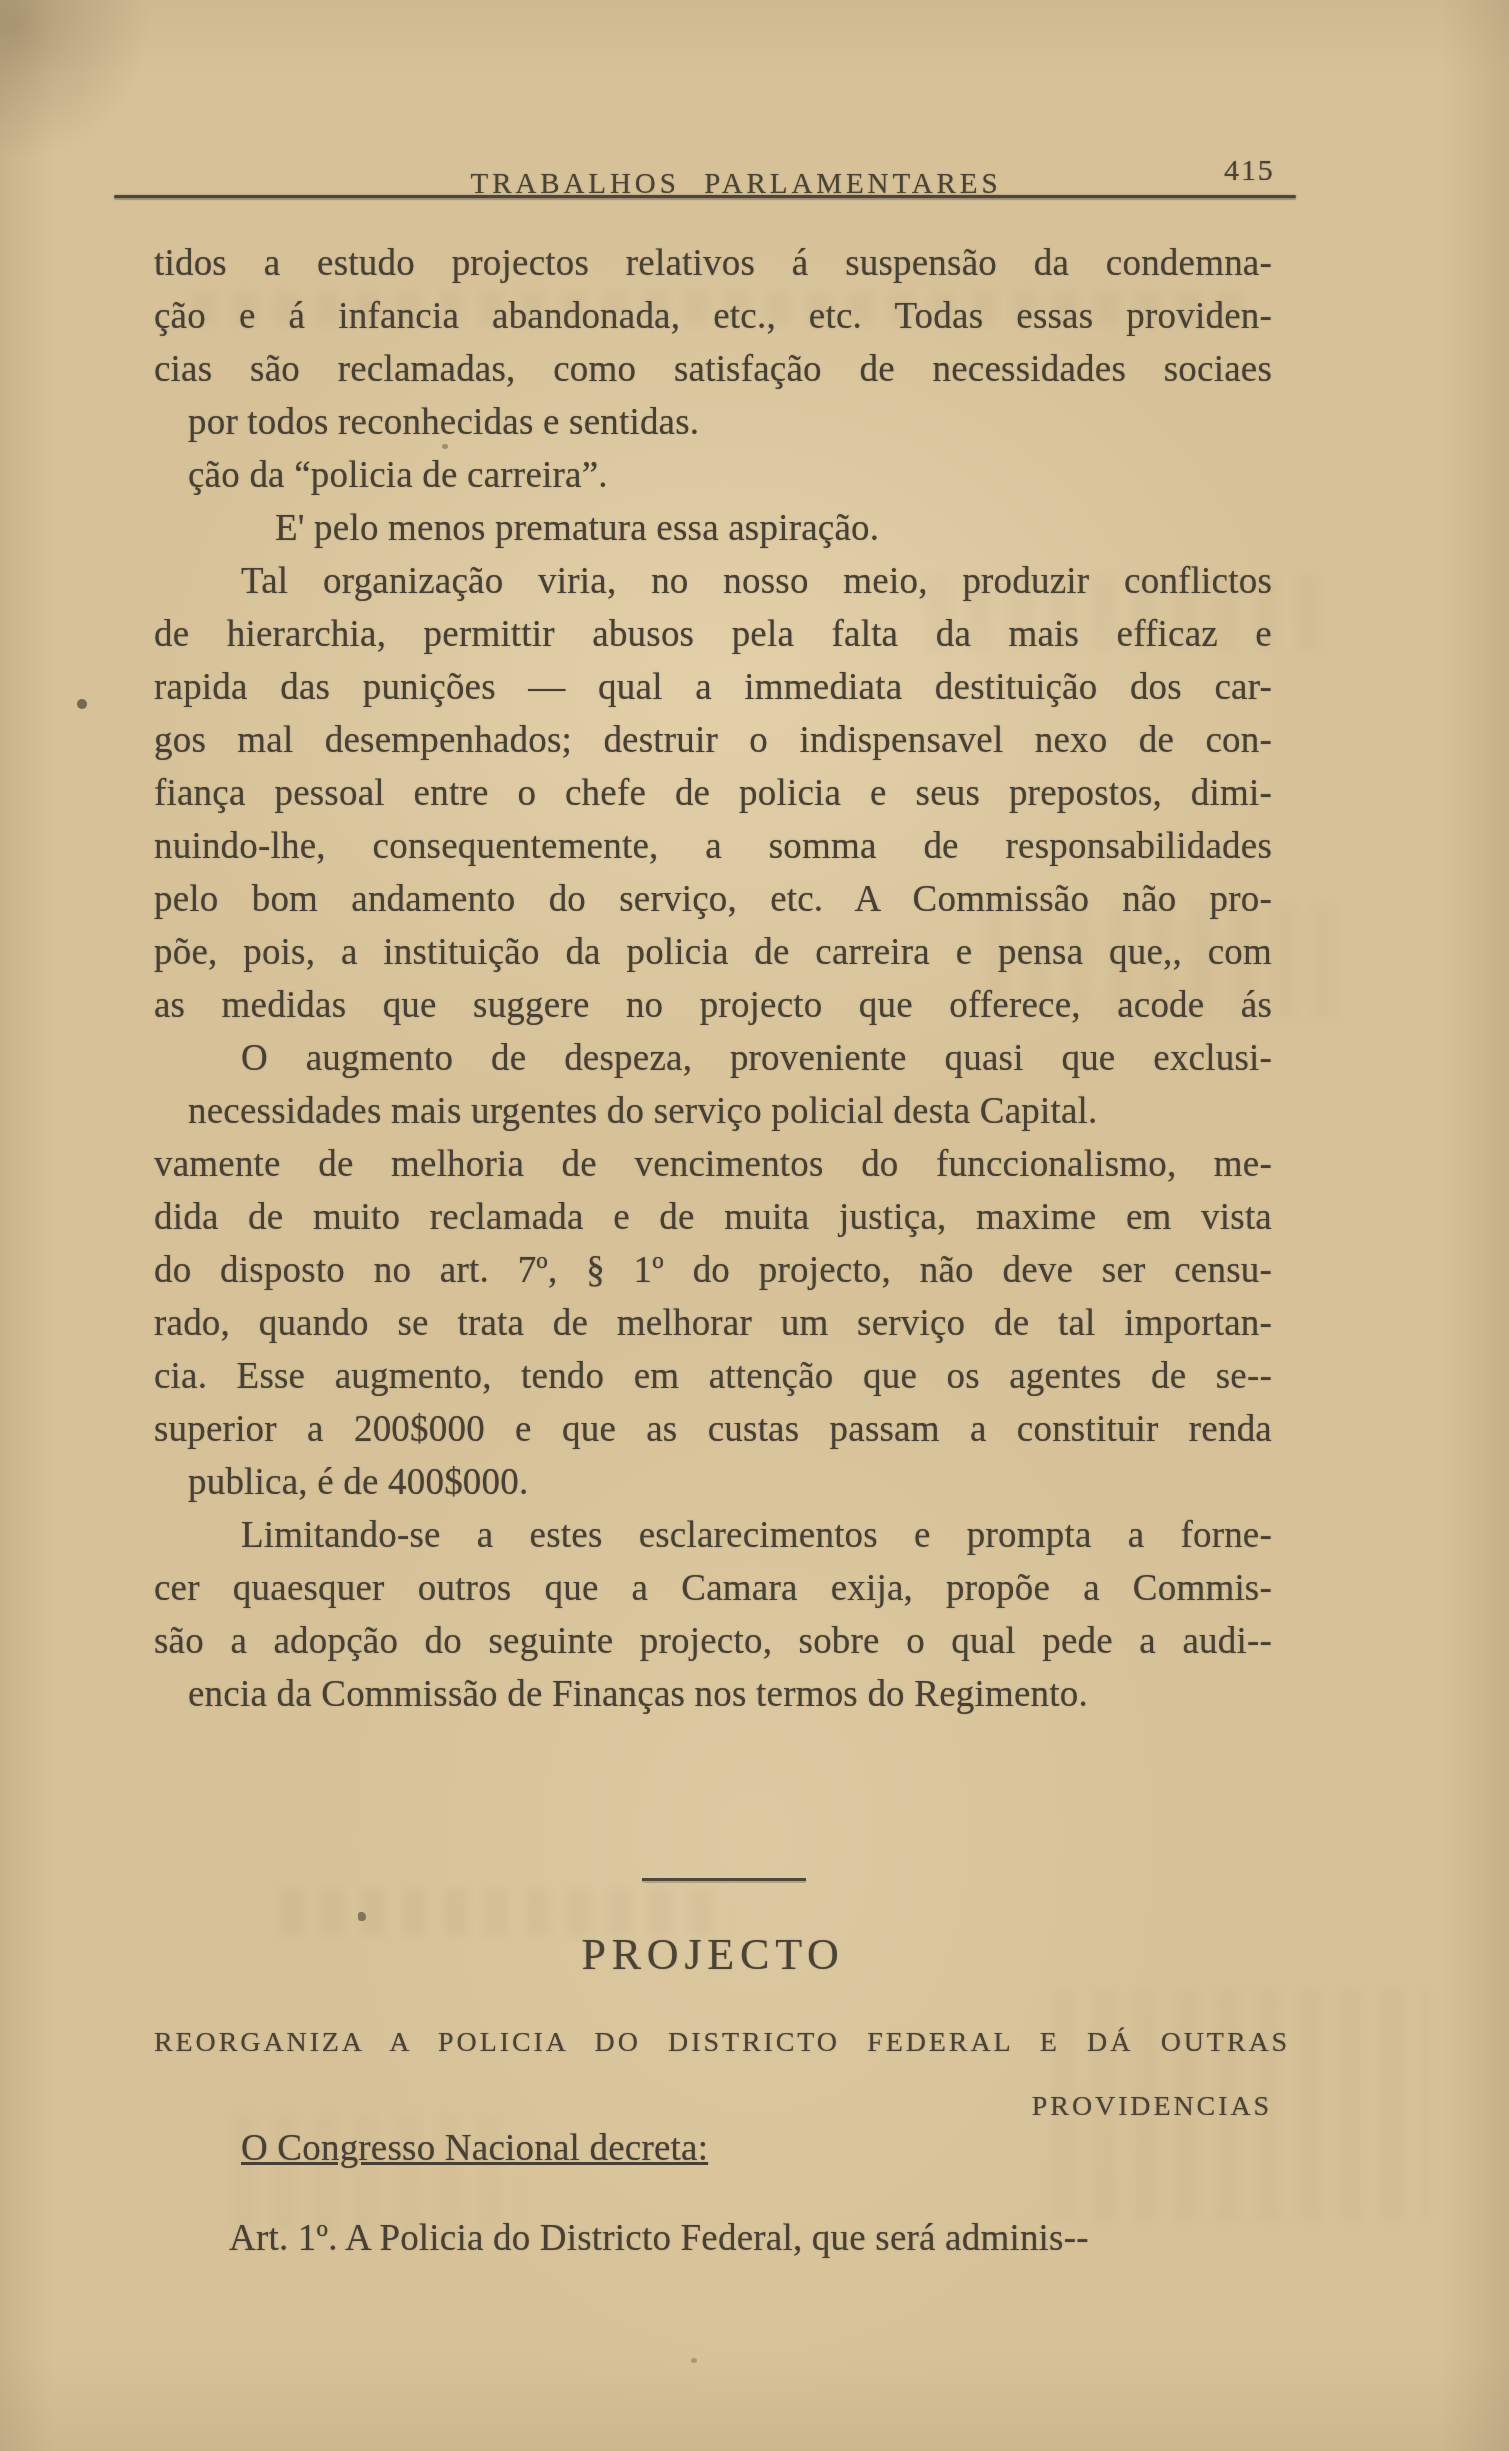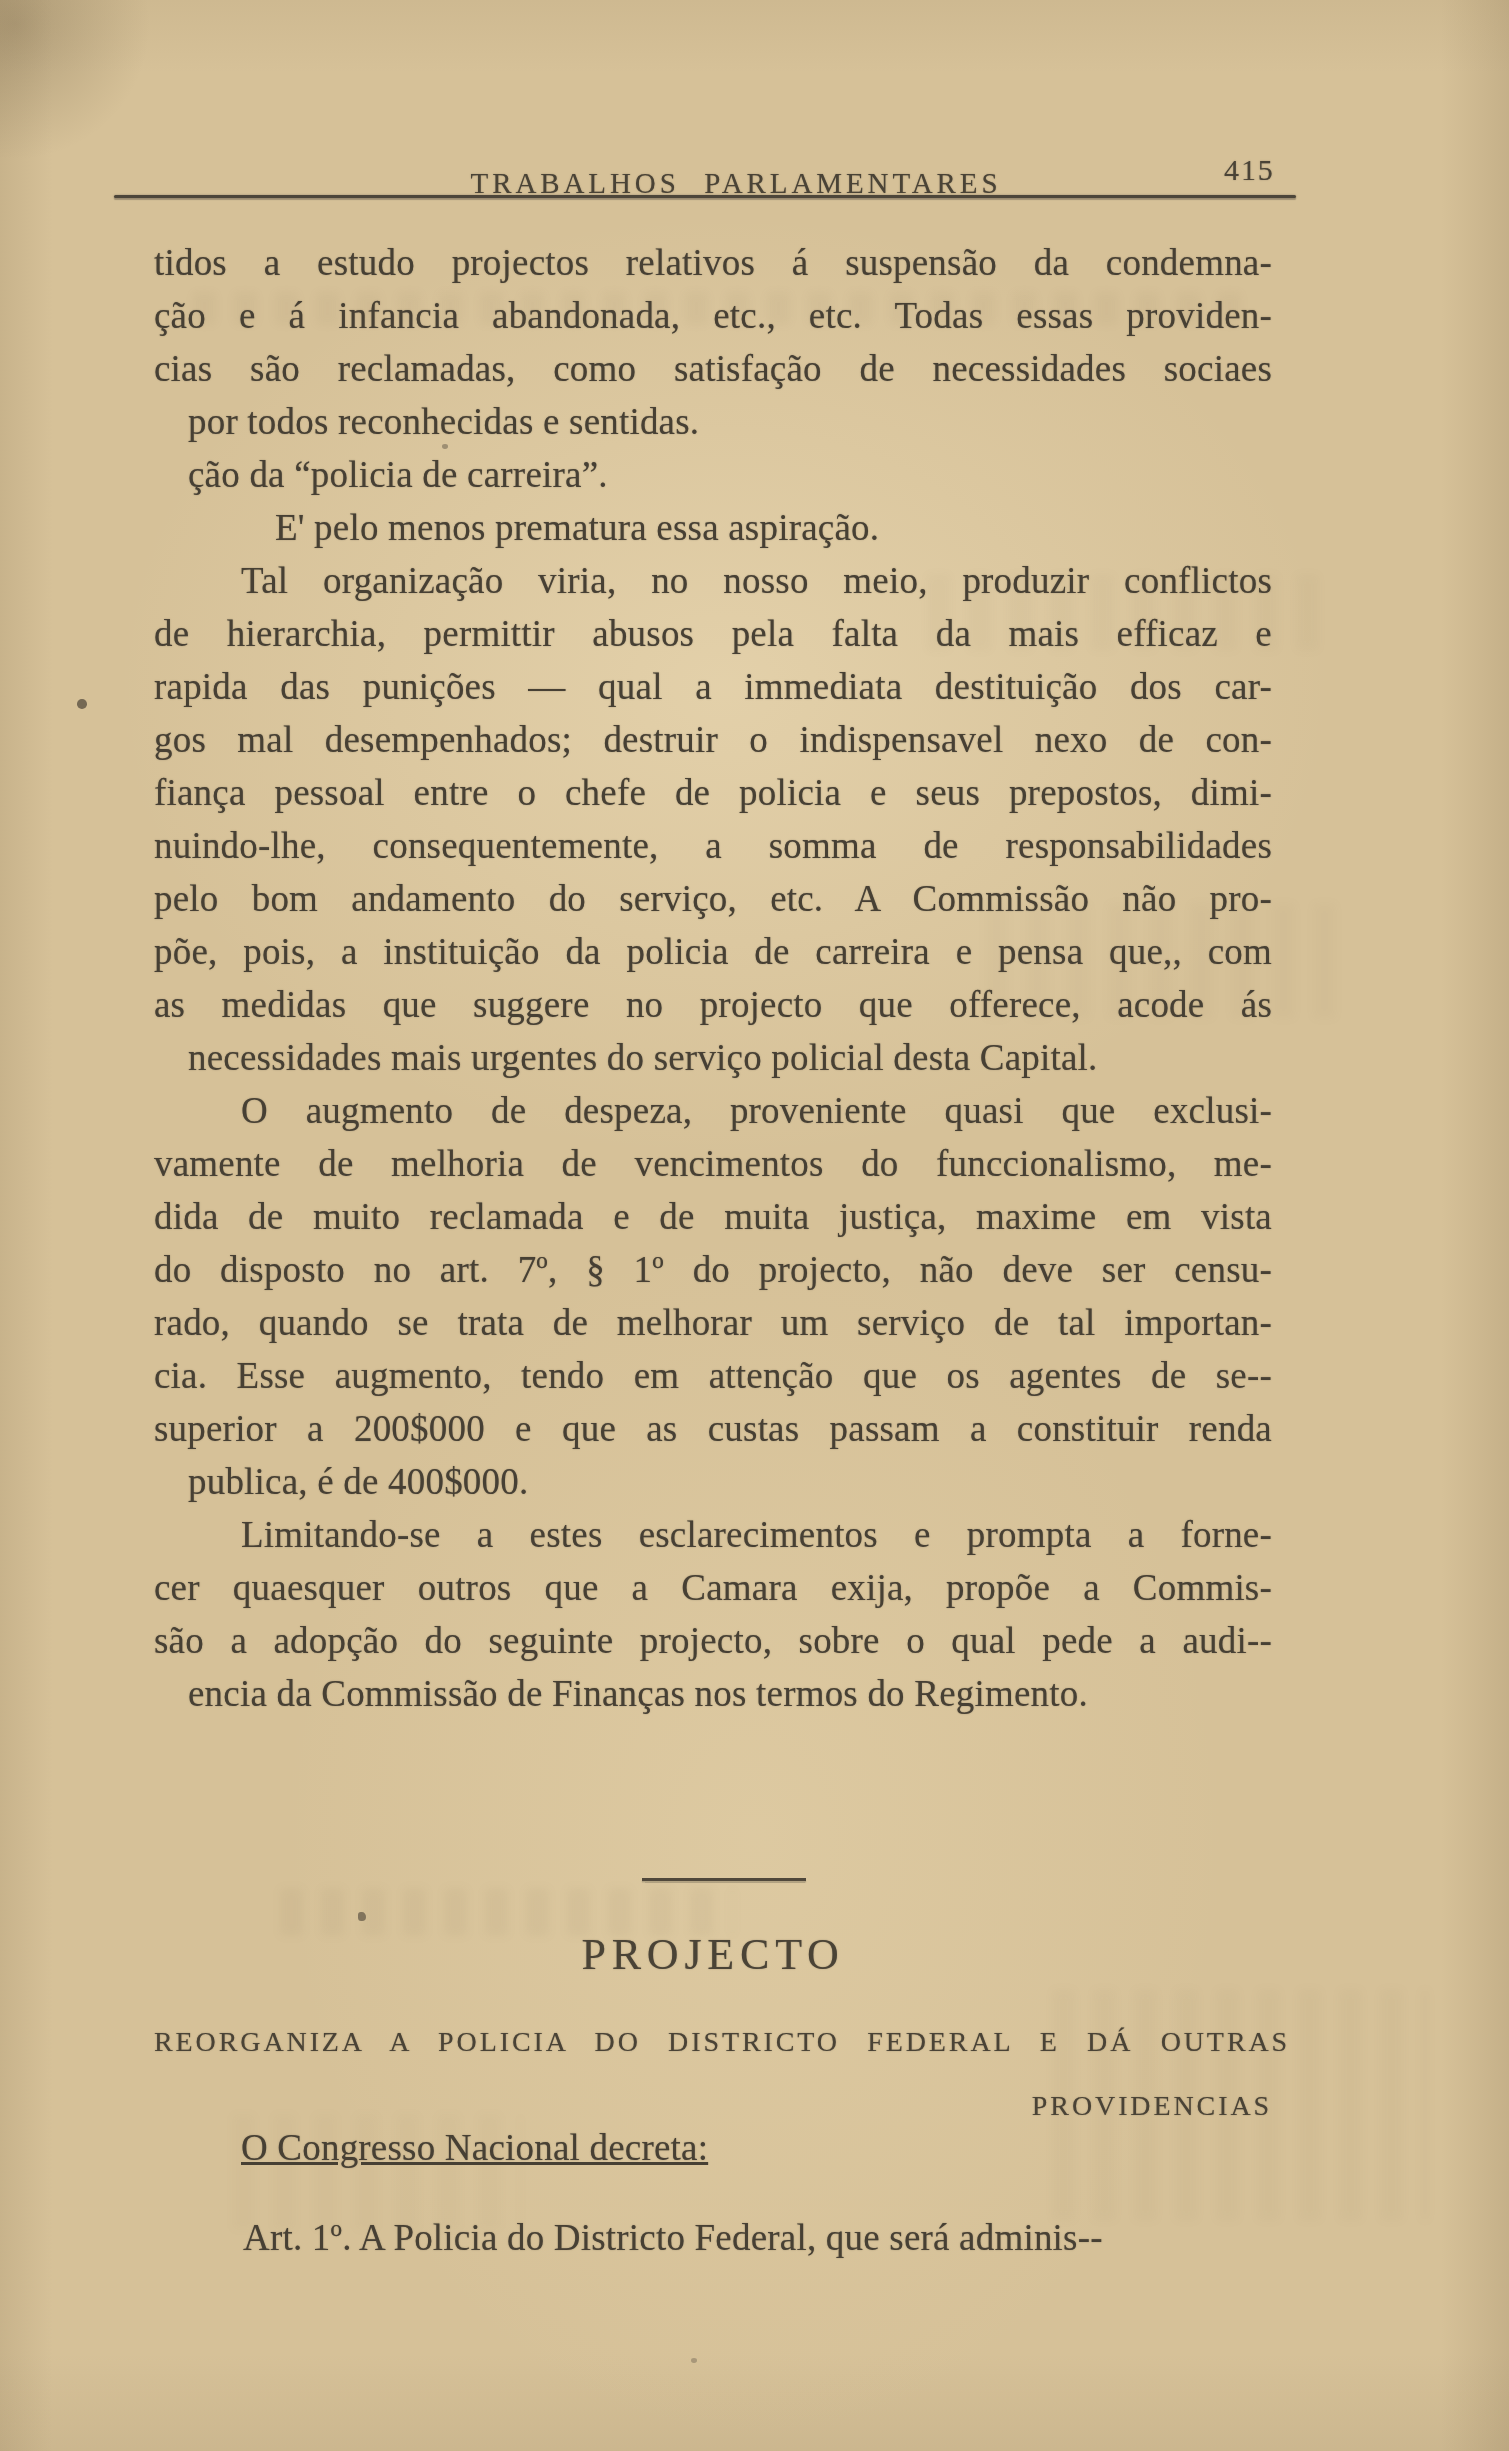--- a/index.html
+++ b/index.html
@@ -67,21 +67,21 @@
     color:#4a4336;
   }
   .subline{height:64px;white-space:nowrap;}
   .subline.just{text-align:justify;text-align-last:justify;}
   .subline.ctr{text-align:right;}
   .decree-line{
     position:absolute;top:2126px;left:154px;width:1118px;
     font-size:37px;letter-spacing:0.2px;padding-left:87px;box-sizing:border-box;text-decoration:underline;
   }
   .article-line{
-    position:absolute;top:2216px;left:156px;width:1118px;
+    position:absolute;top:2216px;left:142px;width:1118px;
     font-size:37px;letter-spacing:0.2px;padding-left:87px;box-sizing:border-box;
   }
 
   
   .speck{position:absolute;border-radius:50%;background:#544b3e;}
   .speck.s1{left:442px;top:444px;width:5.8px;height:4.8px;opacity:.45;}
   .speck.s2{left:77px;top:699px;width:9.7px;height:9.7px;opacity:.75;}
   .speck.s3{left:358px;top:1912px;width:7.7px;height:8.7px;opacity:.65;border-radius:40% 60% 55% 45%;}
   .speck.s4{left:691px;top:2358px;width:5.8px;height:4.8px;opacity:.35;}
   .ghost{
@@ -120,22 +120,22 @@
       <div class="line flush indent"><span>E' pelo menos prematura essa aspiração.</span></div>
       <div class="line indent"><span>Tal organização viria, no nosso meio, produzir conflictos</span></div>
       <div class="line"><span>de hierarchia, permittir abusos pela falta da mais efficaz e</span></div>
       <div class="line"><span>rapida das punições — qual a immediata destituição dos car-</span></div>
       <div class="line"><span>gos mal desempenhados; destruir o indispensavel nexo de con-</span></div>
       <div class="line"><span>fiança pessoal entre o chefe de policia e seus prepostos, dimi-</span></div>
       <div class="line"><span>nuindo-lhe, consequentemente, a somma de responsabilidades</span></div>
       <div class="line"><span>pelo bom andamento do serviço, etc. A Commissão não pro-</span></div>
       <div class="line"><span>põe, pois, a instituição da policia de carreira e pensa que,, com</span></div>
       <div class="line"><span>as medidas que suggere no projecto que offerece, acode ás</span></div>
+      <div class="line indent"><span>O augmento de despeza, proveniente quasi que exclusi-</span></div>
       <div class="line flush"><span>necessidades mais urgentes do serviço policial desta Capital.</span></div>
-      <div class="line indent"><span>O augmento de despeza, proveniente quasi que exclusi-</span></div>
       <div class="line"><span>vamente de melhoria de vencimentos do funccionalismo, me-</span></div>
       <div class="line"><span>dida de muito reclamada e de muita justiça, maxime em vista</span></div>
       <div class="line"><span>do disposto no art. 7º, § 1º do projecto, não deve ser censu-</span></div>
       <div class="line"><span>rado, quando se trata de melhorar um serviço de tal importan-</span></div>
       <div class="line"><span>cia. Esse augmento, tendo em attenção que os agentes de se--</span></div>
       <div class="line"><span>superior a 200$000 e que as custas passam a constituir renda</span></div>
       <div class="line flush"><span>publica, é de 400$000.</span></div>
       <div class="line indent"><span>Limitando-se a estes esclarecimentos e prompta a forne-</span></div>
       <div class="line"><span>cer quaesquer outros que a Camara exija, propõe a Commis-</span></div>
       <div class="line"><span>são a adopção do seguinte projecto, sobre o qual pede a audi--</span></div>

